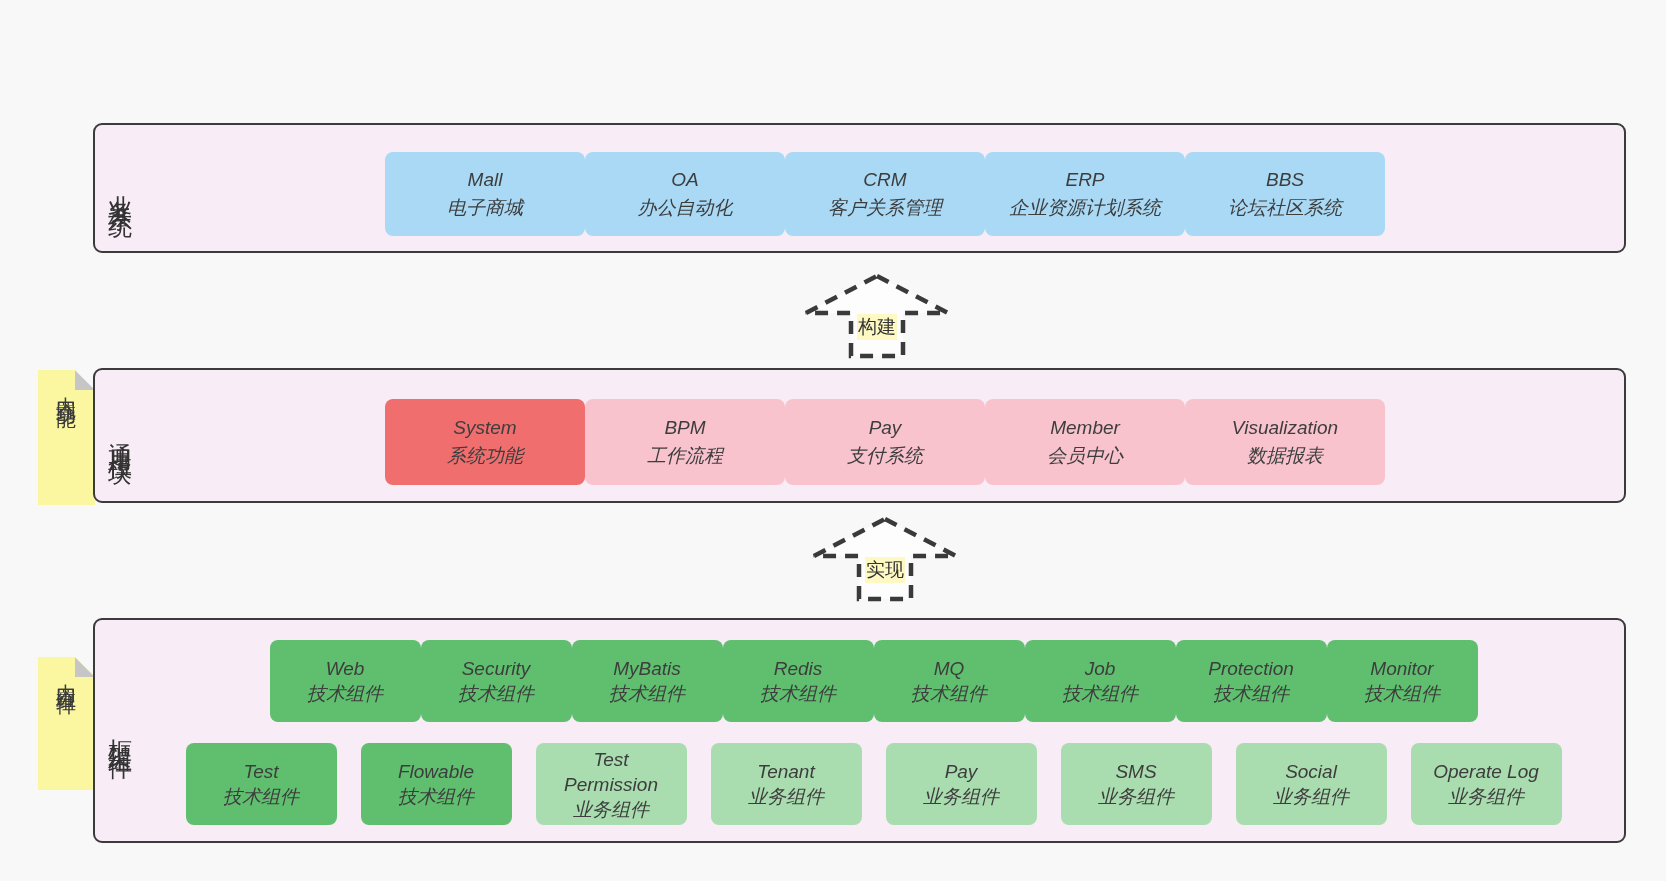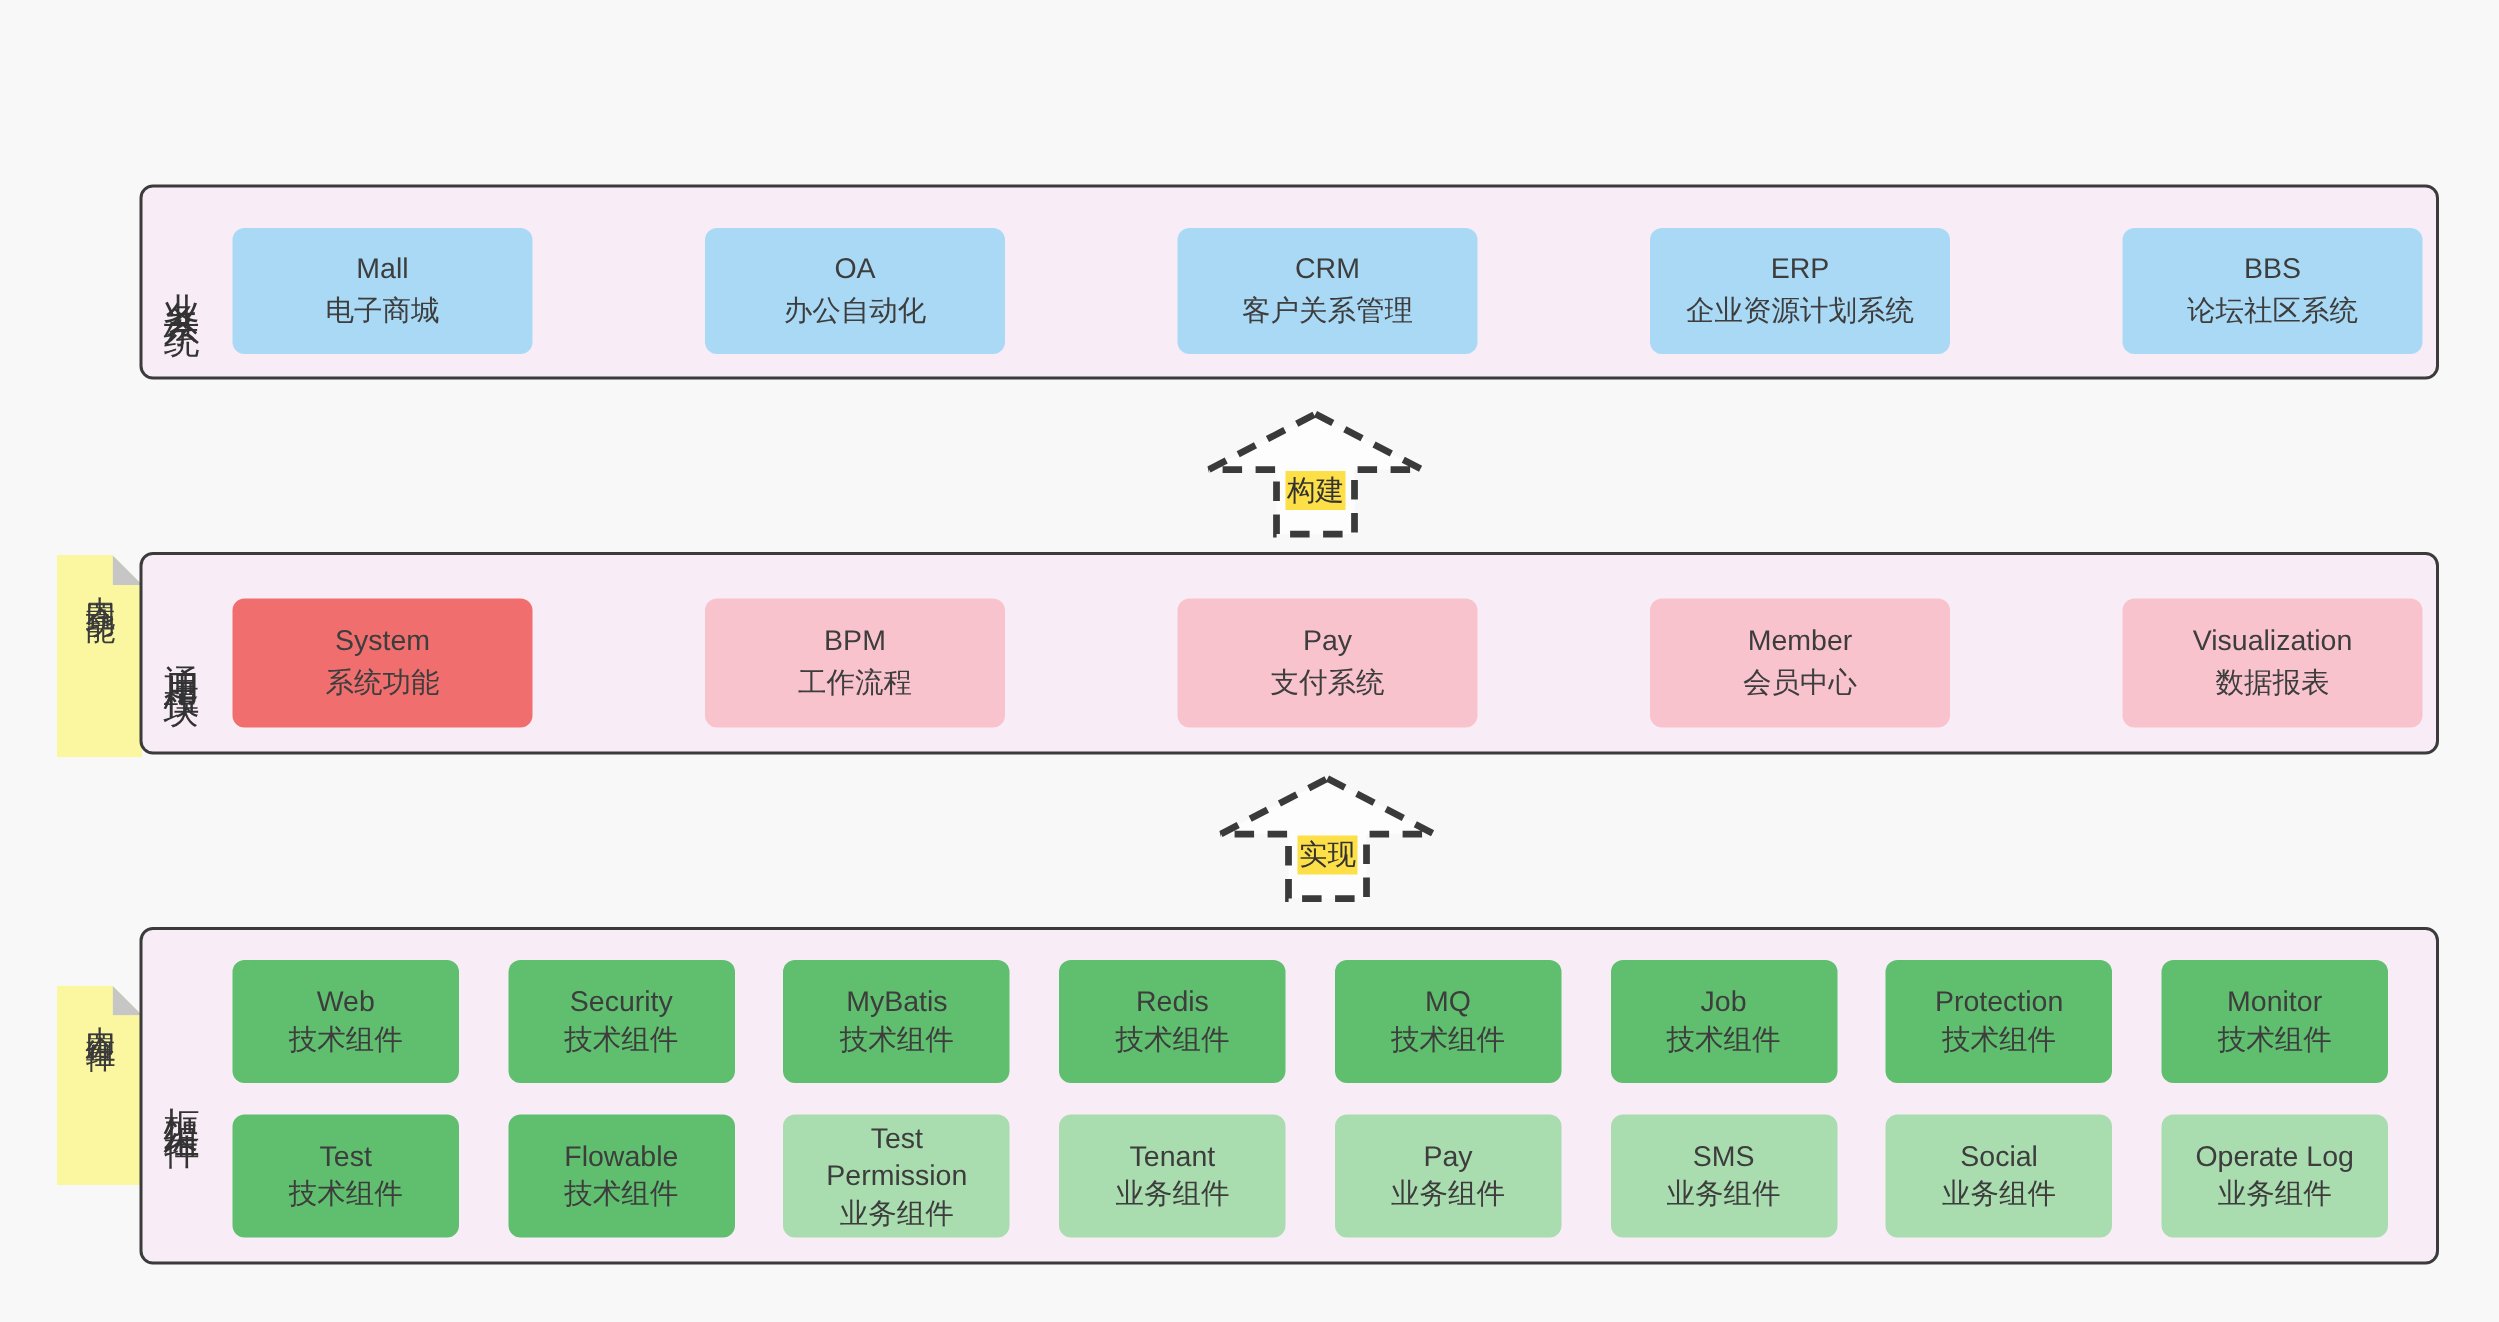--- a/index.html
+++ b/index.html
@@ -25,21 +25,21 @@
   .band-label{
     position:absolute;left:13px;top:50%;transform:translateY(-50%);
     writing-mode:vertical-rl;text-orientation:upright;
     font-size:24px;letter-spacing:6px;color:#333;line-height:1;
     white-space:nowrap;
   }
 
   
   .row{
     position:absolute;left:60px;
-    display:flex;justify-content:space-between;
+    display:flex;justify-content:center;font-style:italic;
   }
   #band1 .row{top:27px;width:1460px;}
   #band2 .row{top:29px;width:1460px;}
   #band3 .row{width:1437px;}
   #band3 .row-1{top:20px;}
   #band3 .row-2{top:123px;gap:24px;}
 
   .node{
     width:200px;height:84px;border-radius:8px;
     display:flex;flex-direction:column;align-items:center;justify-content:center;
@@ -81,21 +81,21 @@
   .arrow{position:absolute;width:150px;height:86px;z-index:1;}
   #arrow-build{left:802px;top:273px;}
   #arrow-implement{left:810px;top:516px;}
   .arrow svg{width:150px;height:86px;display:block;}
   .arrow polygon{
     fill:#fdfdfd;stroke:#3a3a3a;stroke-width:4.5;
     stroke-dasharray:13 9;stroke-linejoin:miter;
   }
   .arrow-label{
     position:absolute;top:41px;left:50%;transform:translateX(-50%);
-    font-size:19px;color:#333;white-space:nowrap;background:#fde047;
+    font-size:19px;color:#333;white-space:nowrap;background:#fef9c3;
     padding:0 1px;
   }
 </style>
 </head>
 <body>
 
 <div class="stage">
 
   <div class="sticky" id="sticky-functions">
     <span class="fold"></span>

